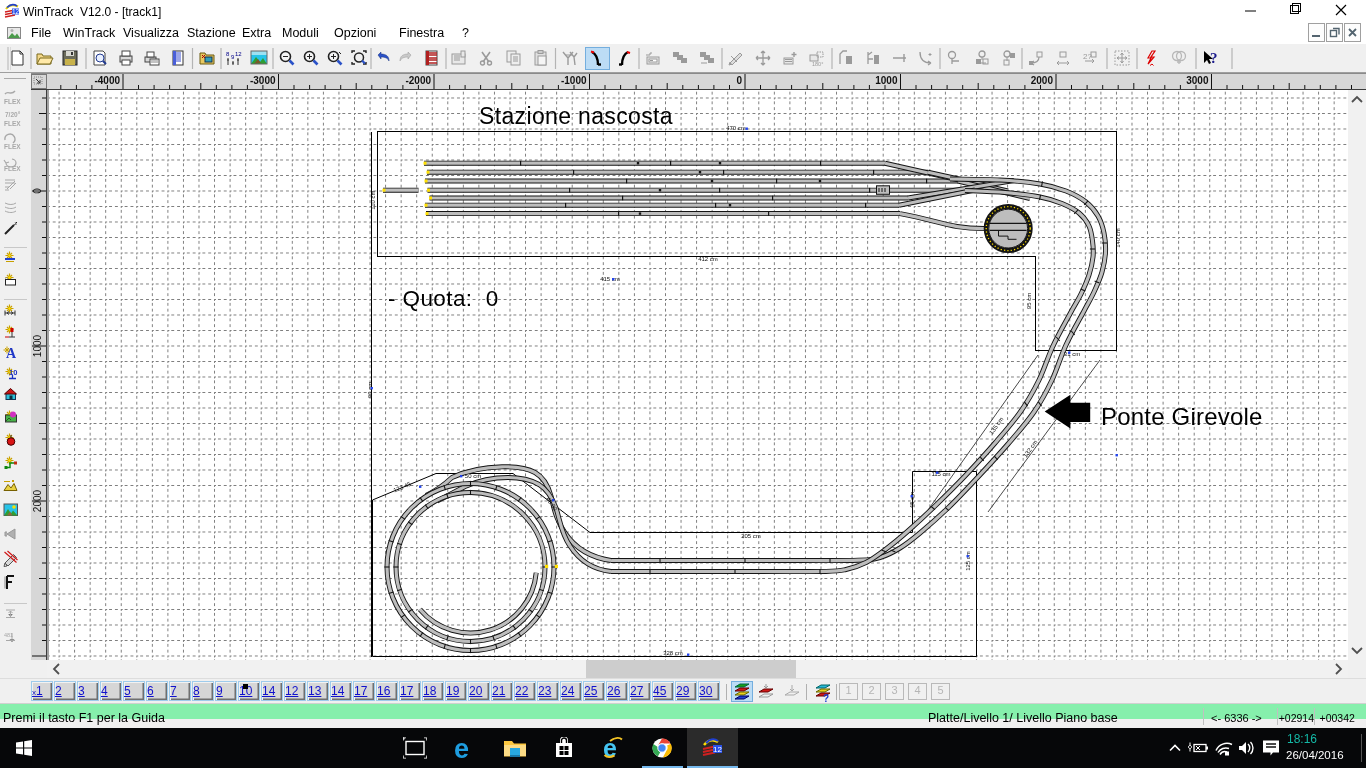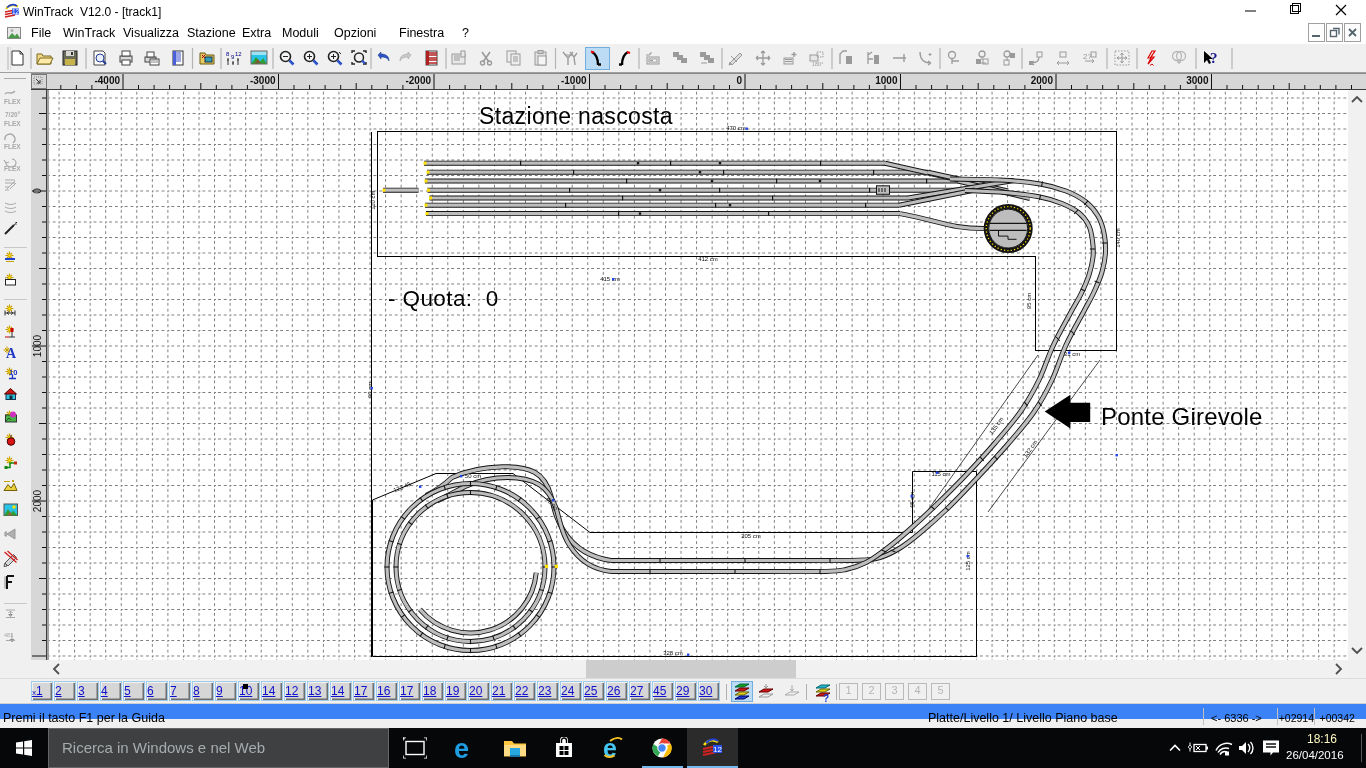--- a/index.html
+++ b/index.html
@@ -9,24 +9,24 @@
 #rulerrow{position:absolute;left:0;top:73px;width:1366px;height:23px}
 #hruler{position:absolute;left:31px;top:0;width:1335px;height:17px;background:#d7d7d7;border-top:1px solid #8a8a8a;border-bottom:1px solid #3c3c3c}
 #corner{position:absolute;left:31px;top:1px;width:16px;height:15px;background:#d7d7d7;border:1px solid #777}
 #lefttools{position:absolute;left:0;top:73px;width:31px;height:605px;background:#f0f0f0}
 #vruler{position:absolute;left:31px;top:90px;width:16px;height:570px;background:#d7d7d7;border-right:1px solid #3c3c3c}
 #vscroll{position:absolute;left:1348px;top:90px;width:18px;height:570px;background:#f1f1f1}
 #hscroll{position:absolute;left:47px;top:660px;width:1301px;height:18px;background:#f1f1f1}
 #btnrow{position:absolute;left:0;top:678px;width:1366px;height:25px;background:#f0f0f0;border-top:1px solid #ddd}
 .nbtn{position:absolute;top:2px;width:22px;height:20px;background:#d6d6d6;border:1px solid #9ecbeb;box-shadow:inset 1px 1px 0 #f2f2f2, inset -1.5px -1.5px 0 #6f6f6f;color:#1111cc;font-size:12px;text-align:left;line-height:18px;text-decoration:underline}
 .dbtn{position:absolute;top:4px;width:19px;height:17px;background:#f0f0f0;border:1.5px solid #b9b9b9;color:#b5b5b5;font-size:11px;text-align:center;line-height:13px}
-#statusbar{position:absolute;left:0;top:703px;width:1366px;height:16px;background:#3b82f6;border-top:1px solid #d0d0d0;font-size:12.5px;color:#000}
+#statusbar{position:absolute;left:0;top:703px;width:1366px;height:16px;background:#86efac;border-top:1px solid #d0d0d0;font-size:12.5px;color:#000}
 #taskbar{position:absolute;left:0;top:728px;width:1366px;height:40px;background:#060709}
 #searchbox{position:absolute;left:48px;top:0px;width:341px;height:40px;background:#3e4042;border:1px solid #666;color:#a8abad;font-size:15px;line-height:38px;padding-left:13px}
-#clock{position:absolute;right:9px;top:4px;color:#fef9c3;font-size:12px;width:70px;text-align:center}
+#clock{position:absolute;right:9px;top:4px;color:#14b8a6;font-size:12px;width:70px;}
 #dateline{position:absolute;right:10px;top:20.5px;color:#fff;font-size:11.5px;width:70px;}
 svg{display:block}
 </style></head><body>
 <div id="titlebar">
 <svg style="position:absolute;left:4px;top:3px" width="16" height="16">
       <path d="M1,14 l10,-2 M1,11.5 l10,-2 M1,9 l10,-2" stroke="#d02020" stroke-width="1.6"></path>
       <path d="M2,6 c3,-4 7,-5 12,-2.5" stroke="#e8d000" stroke-width="2" fill="none"></path>
       <path d="M3,4.5 c3,-3 6,-4 10,-1.5" stroke="#2040d0" stroke-width="1.6" fill="none"></path>
       <rect x="8" y="5.5" width="7" height="6" fill="#2850e8"></rect>
       <text x="11.5" y="10.8" font-size="6.5" fill="#fff" text-anchor="middle" font-family="Liberation Sans">12</text>
@@ -741,21 +741,20 @@
 <span style="position:absolute;left:1270px;top:8px;font-size:10.5px;width:44px;text-align:right;display:inline-block">+02914</span>
 <span style="position:absolute;left:1319.5px;top:8px;font-size:10.5px">+00342</span>
 <div style="position:absolute;left:1203px;top:4px;width:1px;height:17px;background:#c0c0c0"></div>
 <div style="position:absolute;left:1277px;top:4px;width:1px;height:17px;background:#c0c0c0"></div>
 <div style="position:absolute;left:1313.5px;top:4px;width:1px;height:17px;background:#c0c0c0"></div>
 </div>
 <div id="taskbar">
 <svg style="position:absolute;left:16px;top:12px;" width="16" height="16">
       <path d="M0,2.5 L7,1.4 V7.4 H0 z M8.2,1.2 L16,0 V7.4 H8.2 z M0,8.6 H7 V14.6 L0,13.5 z M8.2,8.6 H16 V16 L8.2,14.8 z" fill="#fff"></path>
     </svg>
-<div id="searchbox"><span>Ricerca in Windows e nel Web</span></div>
 <svg style="position:absolute;left:403px;top:50%;transform:translateY(-50%);" width="24" height="21">
       <rect x="3" y="4" width="18" height="13" fill="none" stroke="#fff" stroke-width="1.4"></rect>
       <path d="M1,2 v-2 h-1 M0,0" stroke="#fff"></path>
       <path d="M0,3 v-3 h3 M21,0 h3 v3 M24,18 v3 h-3 M3,21 h-3 v-3" fill="none" stroke="#fff" stroke-width="1.4" transform="translate(0,0)"></path>
     </svg>
 <svg style="position:absolute;left:454px;top:50%;transform:translateY(-50%);" width="23" height="22">
       <text x="0" y="21" font-size="27" font-weight="bold" fill="#1e9de0" font-family="Liberation Sans">e</text>
     </svg>
 <svg style="position:absolute;left:503px;top:50%;transform:translateY(-50%);" width="24" height="22">
       <path d="M1,4 h8 l2,2.5 h12 v13 h-22 z" fill="#fdc840"></path>

